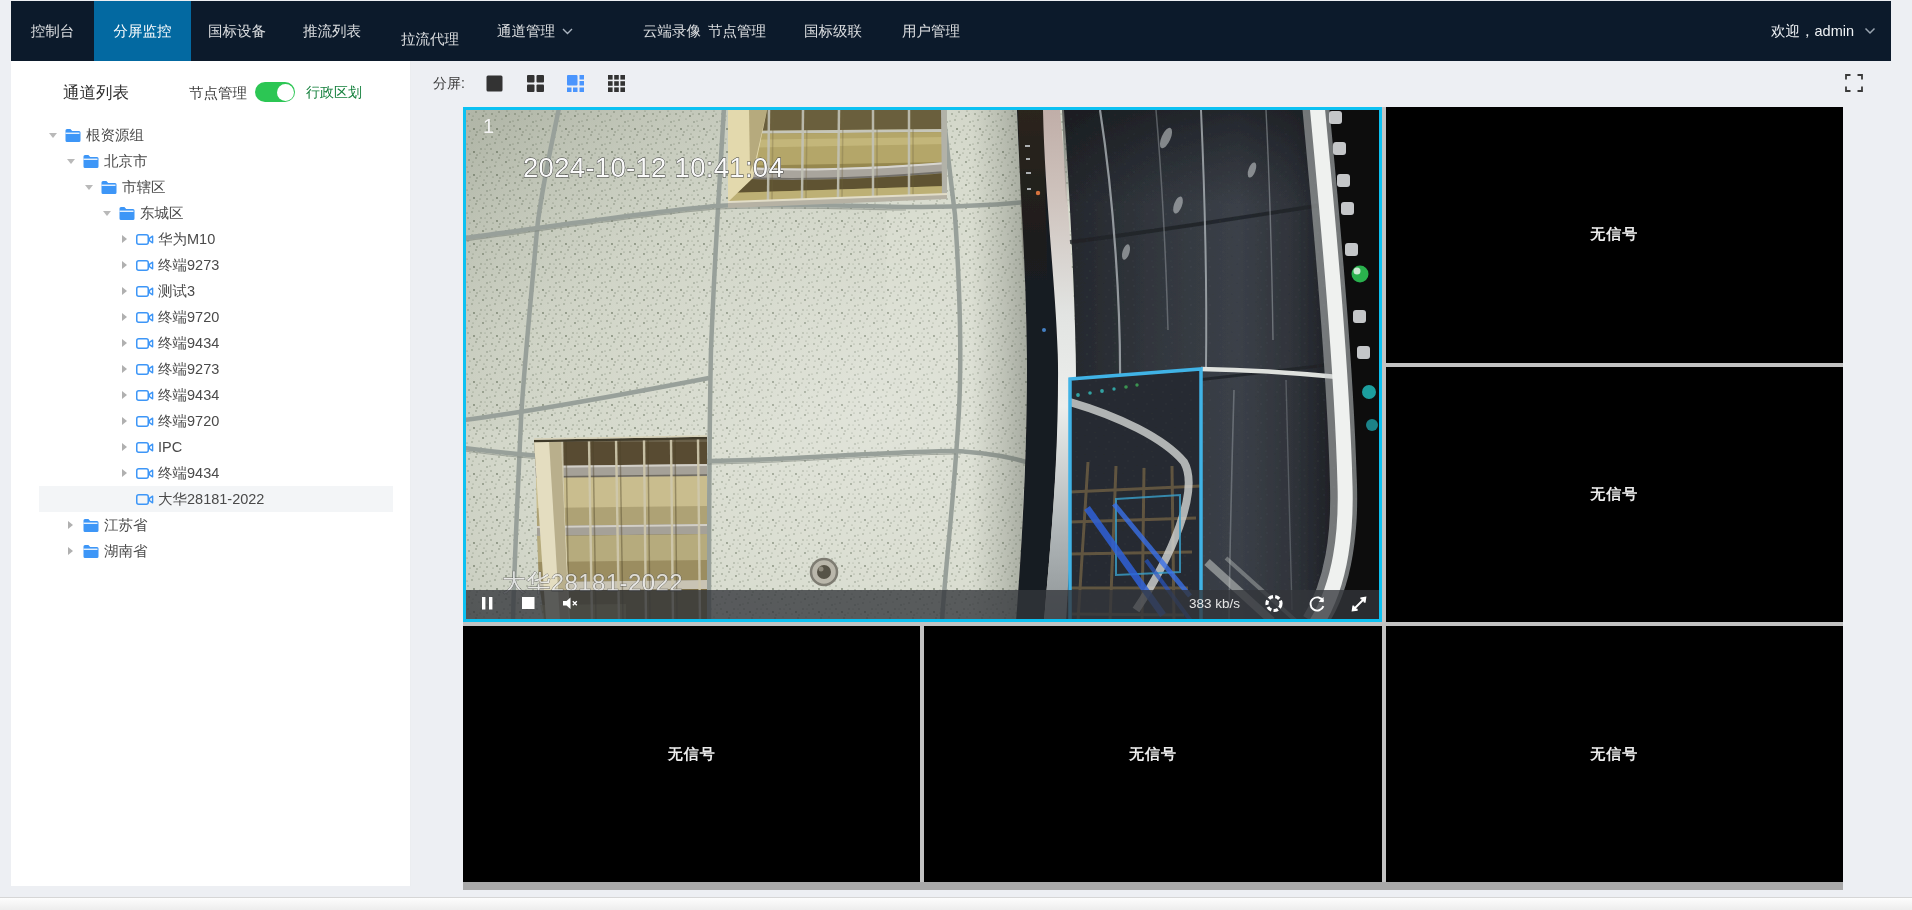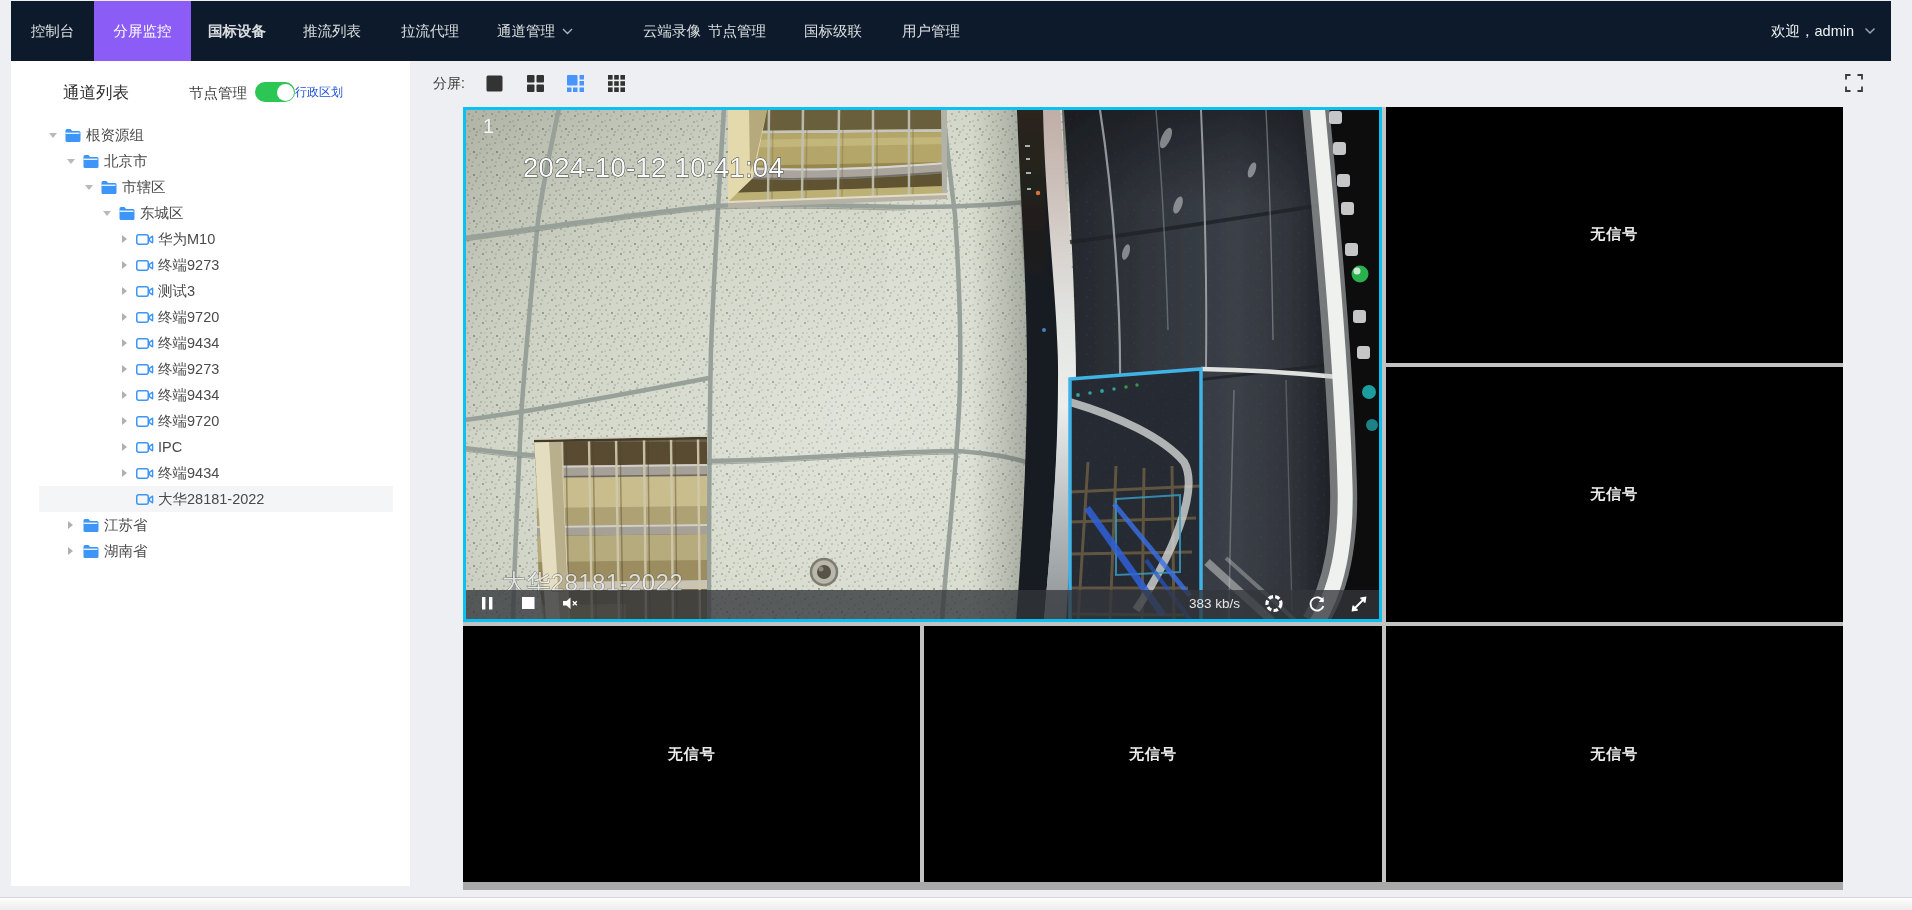--- a/index.html
+++ b/index.html
@@ -5,21 +5,21 @@
 <style>
   * { margin:0; padding:0; box-sizing:border-box; }
   html,body { width:1912px; height:910px; overflow:hidden; }
   body { font-family:"Liberation Sans", sans-serif; background:#edeff3; position:relative; }
   .abs { position:absolute; }
 
   
   #nav { left:11px; top:1px; width:1880px; height:60px; background:#0c1a2b; }
   .navitem { position:absolute; top:0; height:72px; line-height:60px; color:rgba(255,255,255,0.85);
              font-size:14.5px; white-space:nowrap; }
-  .navitem.active { background:#8b5cf6; color:#fff; }
+  .navitem.active { background:#0369a1; color:#fff; }
 
   
   #side { left:11px; top:61px; width:400px; height:825px; background:#fff; border-right:1px solid #ebedf0; }
   .trow { position:absolute; height:26px; line-height:26px; font-size:14.5px; color:#4a4a4a; white-space:nowrap; }
   .trow .lbl { vertical-align:middle; }
   .caret-d { display:inline-block; width:0; height:0; border-left:4.5px solid transparent; border-right:4.5px solid transparent; border-top:5px solid #b9b9b9; }
   .caret-r { display:inline-block; width:0; height:0; border-top:4.5px solid transparent; border-bottom:4.5px solid transparent; border-left:5px solid #b0b0b0; }
 
   
   #gridbg { left:463px; top:107px; width:1380px; height:775px; background:#c2c2c2; }
@@ -28,42 +28,42 @@
   #bigcell { left:463px; top:107px; width:919px; height:515px; background:#000; border:3px solid #0cc1f2; }
   #hstrip { left:463px; top:882px; width:1380px; height:8px; background:#a9a9a9; }
   #pagebar { left:0; top:897px; width:1912px; height:13px; background:linear-gradient(#fdfdfd,#ededed); border-top:1px solid #d6d6d6; }
 </style>
 </head>
 <body>
 
 <div id="nav" class="abs">
   <div class="navitem" style="left:0px; width:83px; text-align:center;">控制台</div>
   <div class="navitem active" style="left:83px; width:97px; text-align:center;">分屏监控</div>
-  <div class="navitem" style="left:197px;font-weight:bold;">国标设备</div>
+  <div class="navitem" style="left:197px;">国标设备</div>
   <div class="navitem" style="left:292px;">推流列表</div>
-  <div class="navitem" style="left:390px;">拉流代理</div>
+  <div class="navitem" style="left:390px;margin-top:8px;">拉流代理</div>
   <div class="navitem" style="left:486px;text-align:center;">通道管理 <svg width="11" height="7" viewBox="0 0 11 7" style="margin-left:3px;vertical-align:1px;">
         <path d="M1 1 L5.5 5.5 L10 1" stroke="#aab4c0" stroke-width="1.4" fill="none"></path>
       </svg></div>
   <div class="navitem" style="left:632px;">云端录像</div>
   <div class="navitem" style="left:697px;">节点管理</div>
   <div class="navitem" style="left:793px;">国标级联</div>
   <div class="navitem" style="left:891px;">用户管理</div>
   <div class="navitem" style="left:1760px;color:#eef1f4;">欢迎，admin <svg width="12" height="8" viewBox="0 0 12 8" style="margin-left:6px;vertical-align:1px;">
         <path d="M1.5 1.5 L6 6 L10.5 1.5" stroke="#9aa5b1" stroke-width="1.5" fill="none"></path>
       </svg></div>
 </div>
 
 <div id="side" class="abs">
   <div class="abs" style="left:52px;top:21px;font-size:16.5px;color:#2e2e2e;">通道列表</div>
   <div class="abs" style="left:178px;top:23px;font-size:14.5px;color:#3e3e3e;">节点管理</div>
   <div class="abs" style="left:244px;top:21px;width:40px;height:20px;background:#2cc654;border-radius:10px;">
     <div class="abs" style="right:1.5px;top:1.5px;width:17px;height:17px;background:#fff;border-radius:50%;"></div>
   </div>
-  <div class="abs" style="left:284px;top:23px;font-size:12px;color:#1d4ed8;">行政区划</div>
+  <div class="abs" style="left:295px;top:23px;font-size:14px;color:#15803d;">行政区划</div>
   <div id="tree">
       <div class="trow" style="left:0;top:61px;">
         <span class="caret-d abs" style="left:38px;top:11px;"></span>
         <span class="abs" style="left:53px;top:6px;line-height:0;"><svg width="17" height="15" viewBox="0 0 17 15" style="vertical-align:-2px;">
             <path d="M1.5 2.5 a1.5 1.5 0 0 1 1.5 -1.5 h3.4 l1.8 2 h6.8 a1.5 1.5 0 0 1 1.5 1.5 v8 a1.5 1.5 0 0 1 -1.5 1.5 h-12 a1.5 1.5 0 0 1 -1.5 -1.5 z" fill="#3d96f7"></path>
             <rect x="1.5" y="4.6" width="14" height="1.3" fill="#fff" opacity="0.95"></rect>
           </svg></span>
         <span class="abs lbl" style="left:75px;">根资源组</span>
       </div>
       <div class="trow" style="left:0;top:87px;">

